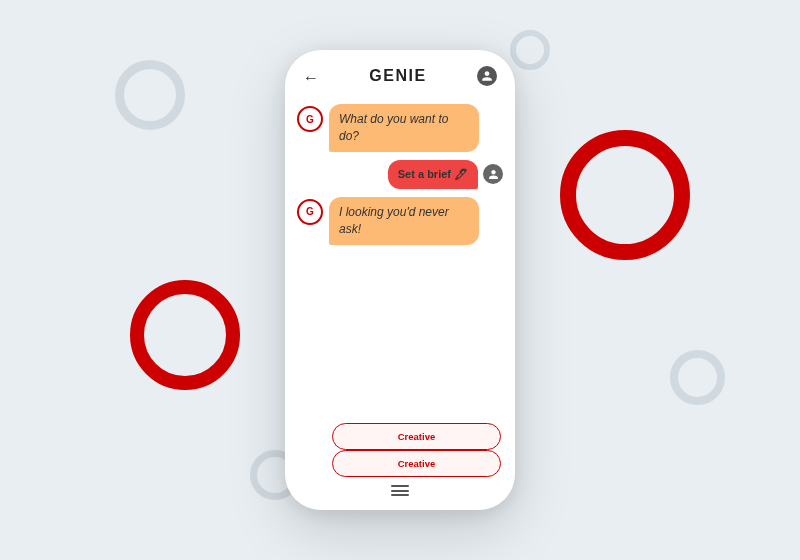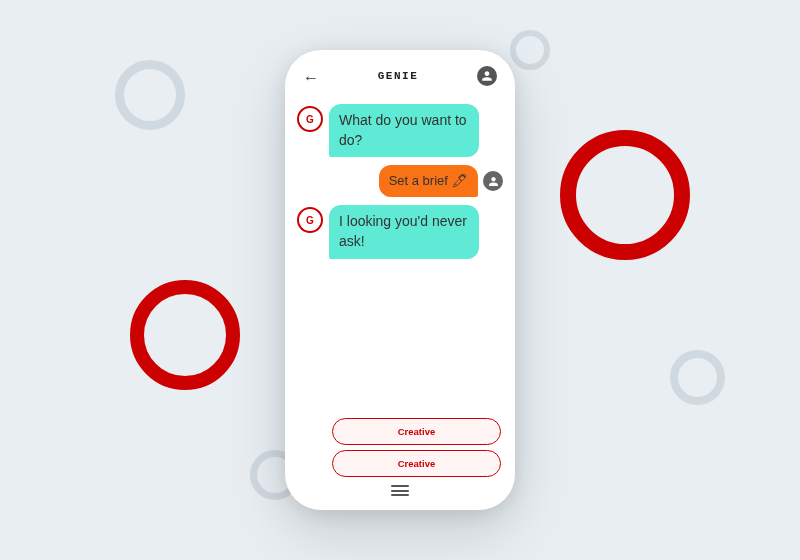--- a/index.html
+++ b/index.html
@@ -76,25 +76,24 @@
       flex-shrink: 0;
     }
 
     .back-arrow {
       font-size: 16px;
       color: #333;
       cursor: pointer;
     }
 
     .header-title {
-      font-size: 11px;
+      font-size: 16px;
       font-weight: 700;
       letter-spacing: 1.5px;
       color: #222;
-      font-family: Liberation Mono, monospace;
     }
 
     .profile-icon-header {
       width: 20px;
       height: 20px;
       border-radius: 50%;
       background: #555;
       display: flex;
       align-items: center;
       justify-content: center;
@@ -138,66 +137,67 @@
       color: #cc0000;
     }
 
     .bot-messages {
       display: flex;
       flex-direction: column;
       gap: 4px;
     }
 
     .bot-bubble {
-      background: #5eead4;
+      background: #fdba74;
       border-radius: 12px 12px 12px 2px;
       padding: 7px 10px;
-      font-size: 14px;
+      font-size: 12px;
       color: #333;
       max-width: 150px;
       line-height: 1.4;
+      font-style: italic;
     }
 
     
     .user-row {
       display: flex;
       align-items: center;
       justify-content: flex-end;
       gap: 5px;
     }
 
     .user-bubble {
-      background: #f97316;
+      background: #ef4444;
       border-radius: 12px 12px 2px 12px;
       padding: 7px 10px;
-      font-size: 13px;
+      font-size: 11px;
       color: #333;
       max-width: 130px;
       line-height: 1.4;
+      font-weight: bold;
     }
 
     .user-avatar {
       width: 20px;
       height: 20px;
       border-radius: 50%;
       background: #666;
       display: flex;
       align-items: center;
       justify-content: center;
       flex-shrink: 0;
     }
     .user-avatar svg {
       width: 11px; height: 11px; fill: white;
     }
 
     
     .options-area {
       display: flex;
       flex-direction: column;
-      gap: 5px;
       padding: 4px 14px 0;
       margin-left: 33px;
     }
 
     .option-btn {
       border: 1.5px solid #cc0000;
       background: #fff5f5;
       border-radius: 20px;
       padding: 7px 10px;
       text-align: center;

